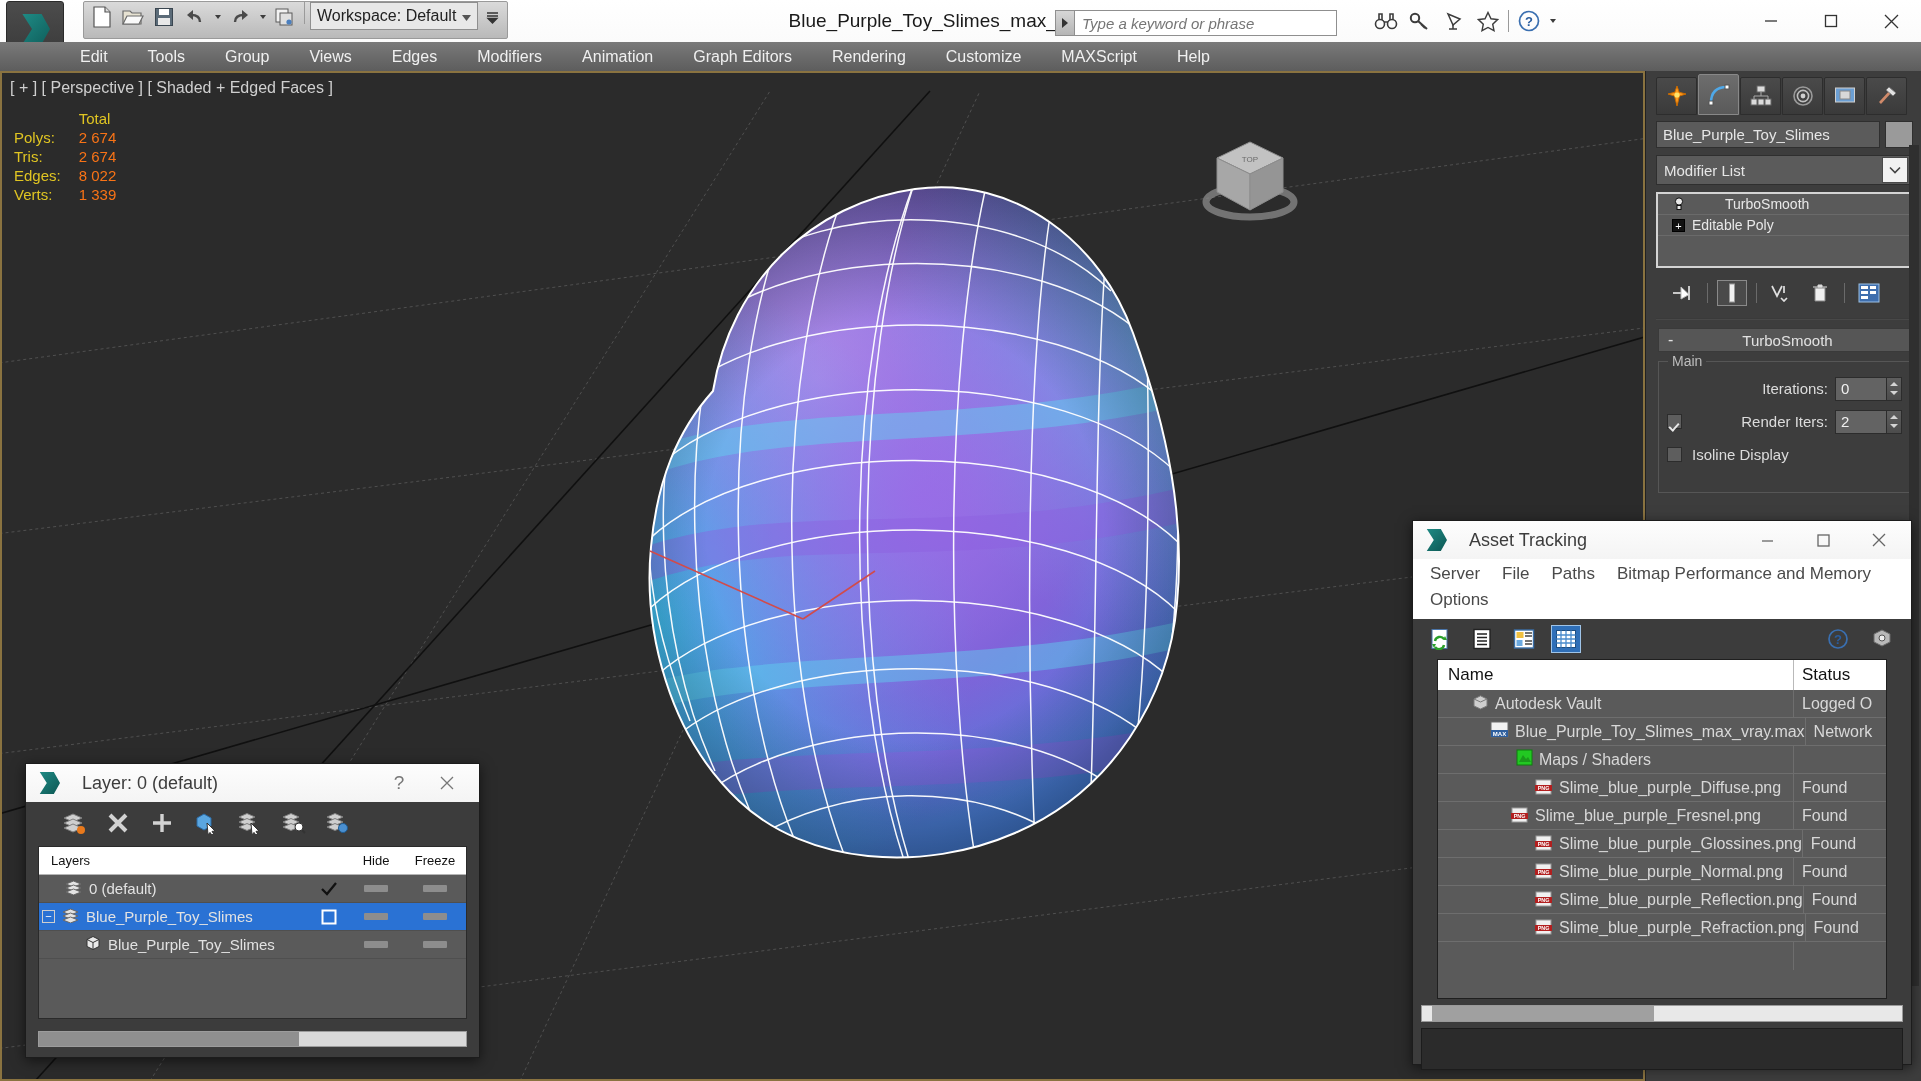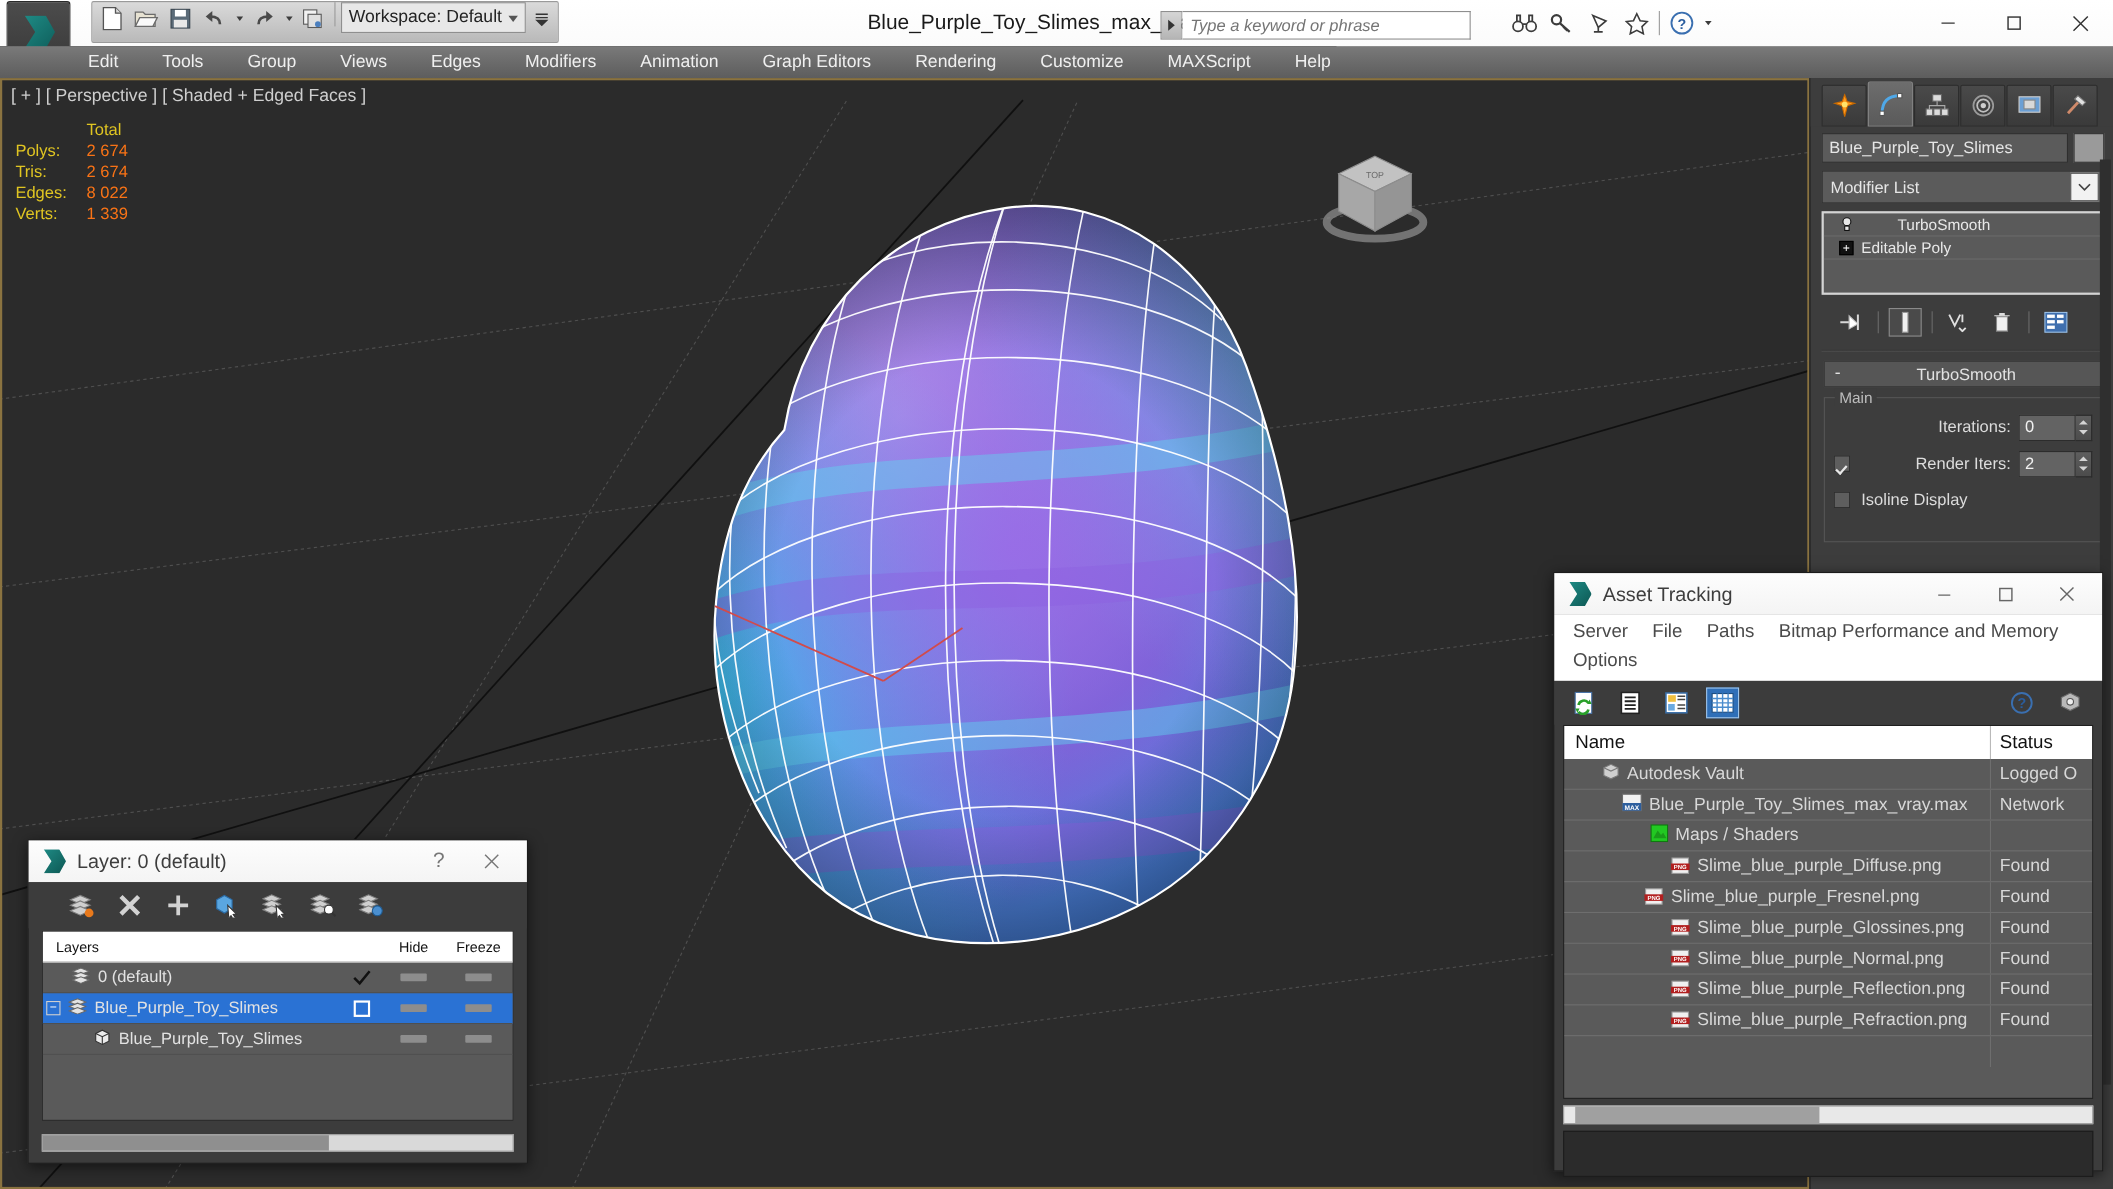--- a/index.html
+++ b/index.html
@@ -187,21 +187,21 @@
     display:flex; flex-direction:column; align-items:center; justify-content:space-around; padding: 2px 0;
   }
   .spin .arrows i { display:block; width:0;height:0;border-left:4px solid transparent;border-right:4px solid transparent; }
   .spin .arrows i.up { border-bottom:4px solid #d4d4d4; }
   .spin .arrows i.dn { border-top:4px solid #d4d4d4; }
 
   
   .dialog { position: absolute; background: #3c3c3c; box-shadow: 0 3px 12px rgba(0,0,0,.55); }
   .dlg-title {
     height: 38px; background: linear-gradient(to bottom,#fdfdfd,#f4f4f4);
-    display: flex; align-items: center; padding: 0 4px 0 12px; color: #3d3d3d; font-size: 18px;
+    display: flex; align-items: center; padding: 0 4px 0 12px; color: #3d3d3d; font-size: 18px; gap: 12px;
   }
   .dlg-title .dico {
     width: 22px; height: 22px; margin-right: 10px;
     background: linear-gradient(135deg,#1f8c86,#0d5753);
     clip-path: polygon(8% 0%, 72% 0%, 100% 50%, 72% 100%, 8% 100%, 40% 50%);
   }
   .dlg-ctrls { margin-left: auto; display: flex; align-items: center; }
   .dlg-btn { width: 56px; height: 38px; display: flex; align-items: center; justify-content: center; cursor: pointer; color: #555; }
   .dlg-help { width: 40px; height:38px; display:flex;align-items:center;justify-content:center;font-size:19px;color:#777;cursor:pointer; }
 
@@ -229,21 +229,21 @@
 
   
   #asset-dialog { left: 1412px; top: 520px; width: 500px; height: 545px; border: 1px solid #1c1c1c; }
   .at-menubar { background: #fff; padding: 2px 0 6px 6px; color: #4a4a4a; font-size: 17px; }
   .at-menurow { display: flex; gap: 0; }
   .at-m { padding: 3px 11px; cursor: pointer; white-space: nowrap; }
   .at-toolbar { height: 40px; background: #3c3c3c; display: flex; align-items: center; gap: 12px; padding-left: 12px; }
   .at-tb { width: 30px; height: 28px; display:flex;align-items:center;justify-content:center;cursor:pointer; }
   .at-tb.active { background: #2f6fb8; border: 1px solid #9fc4e8; }
   .at-tb-right { margin-left: auto; display: flex; gap: 14px; padding-right: 14px; }
-  .at-listwrap { margin: 0 8px; background: #5a5a5a; border: 1px solid #1f1f1f; height: 340px; overflow: hidden; }
+  .at-listwrap { margin: 0 24px; background: #5a5a5a; border: 1px solid #1f1f1f; height: 340px; overflow: hidden; }
   .at-head { height: 30px; background: #fff; display: flex; align-items: center; color: #111; font-size: 17px; }
   .at-head .h-name { flex: 1; padding-left: 10px; border-right: 1px solid #b9b9b9; height: 100%; display: flex; align-items: center; }
   .at-head .h-status { width: 92px; padding-left: 8px; }
   .at-row { height: 28px; display: flex; align-items: center; color: #d8d8d8; font-size: 16px; border-bottom: 1px solid #6e6e6e; }
   .at-row .r-name { flex: 1; display: flex; align-items: center; gap: 6px; height: 100%; border-right: 1px solid #6e6e6e; }
   .at-row .r-status { width: 92px; padding-left: 8px; white-space: nowrap; overflow: hidden; }
   .png-ico { width: 19px; height: 17px; position: relative; flex: none; }
   .at-hscroll { margin: 6px 8px 0 8px; height: 17px; background: #e8e8e8; border: 1px solid #9a9a9a; }
   .at-hscroll .thumb { width: 222px; height: 100%; background: #a0a0a0; margin-left: 10px; }
   .at-status { margin: 6px 8px 0 8px; height: 42px; background: #2b2b2b; border: 1px solid #1c1c1c; }

